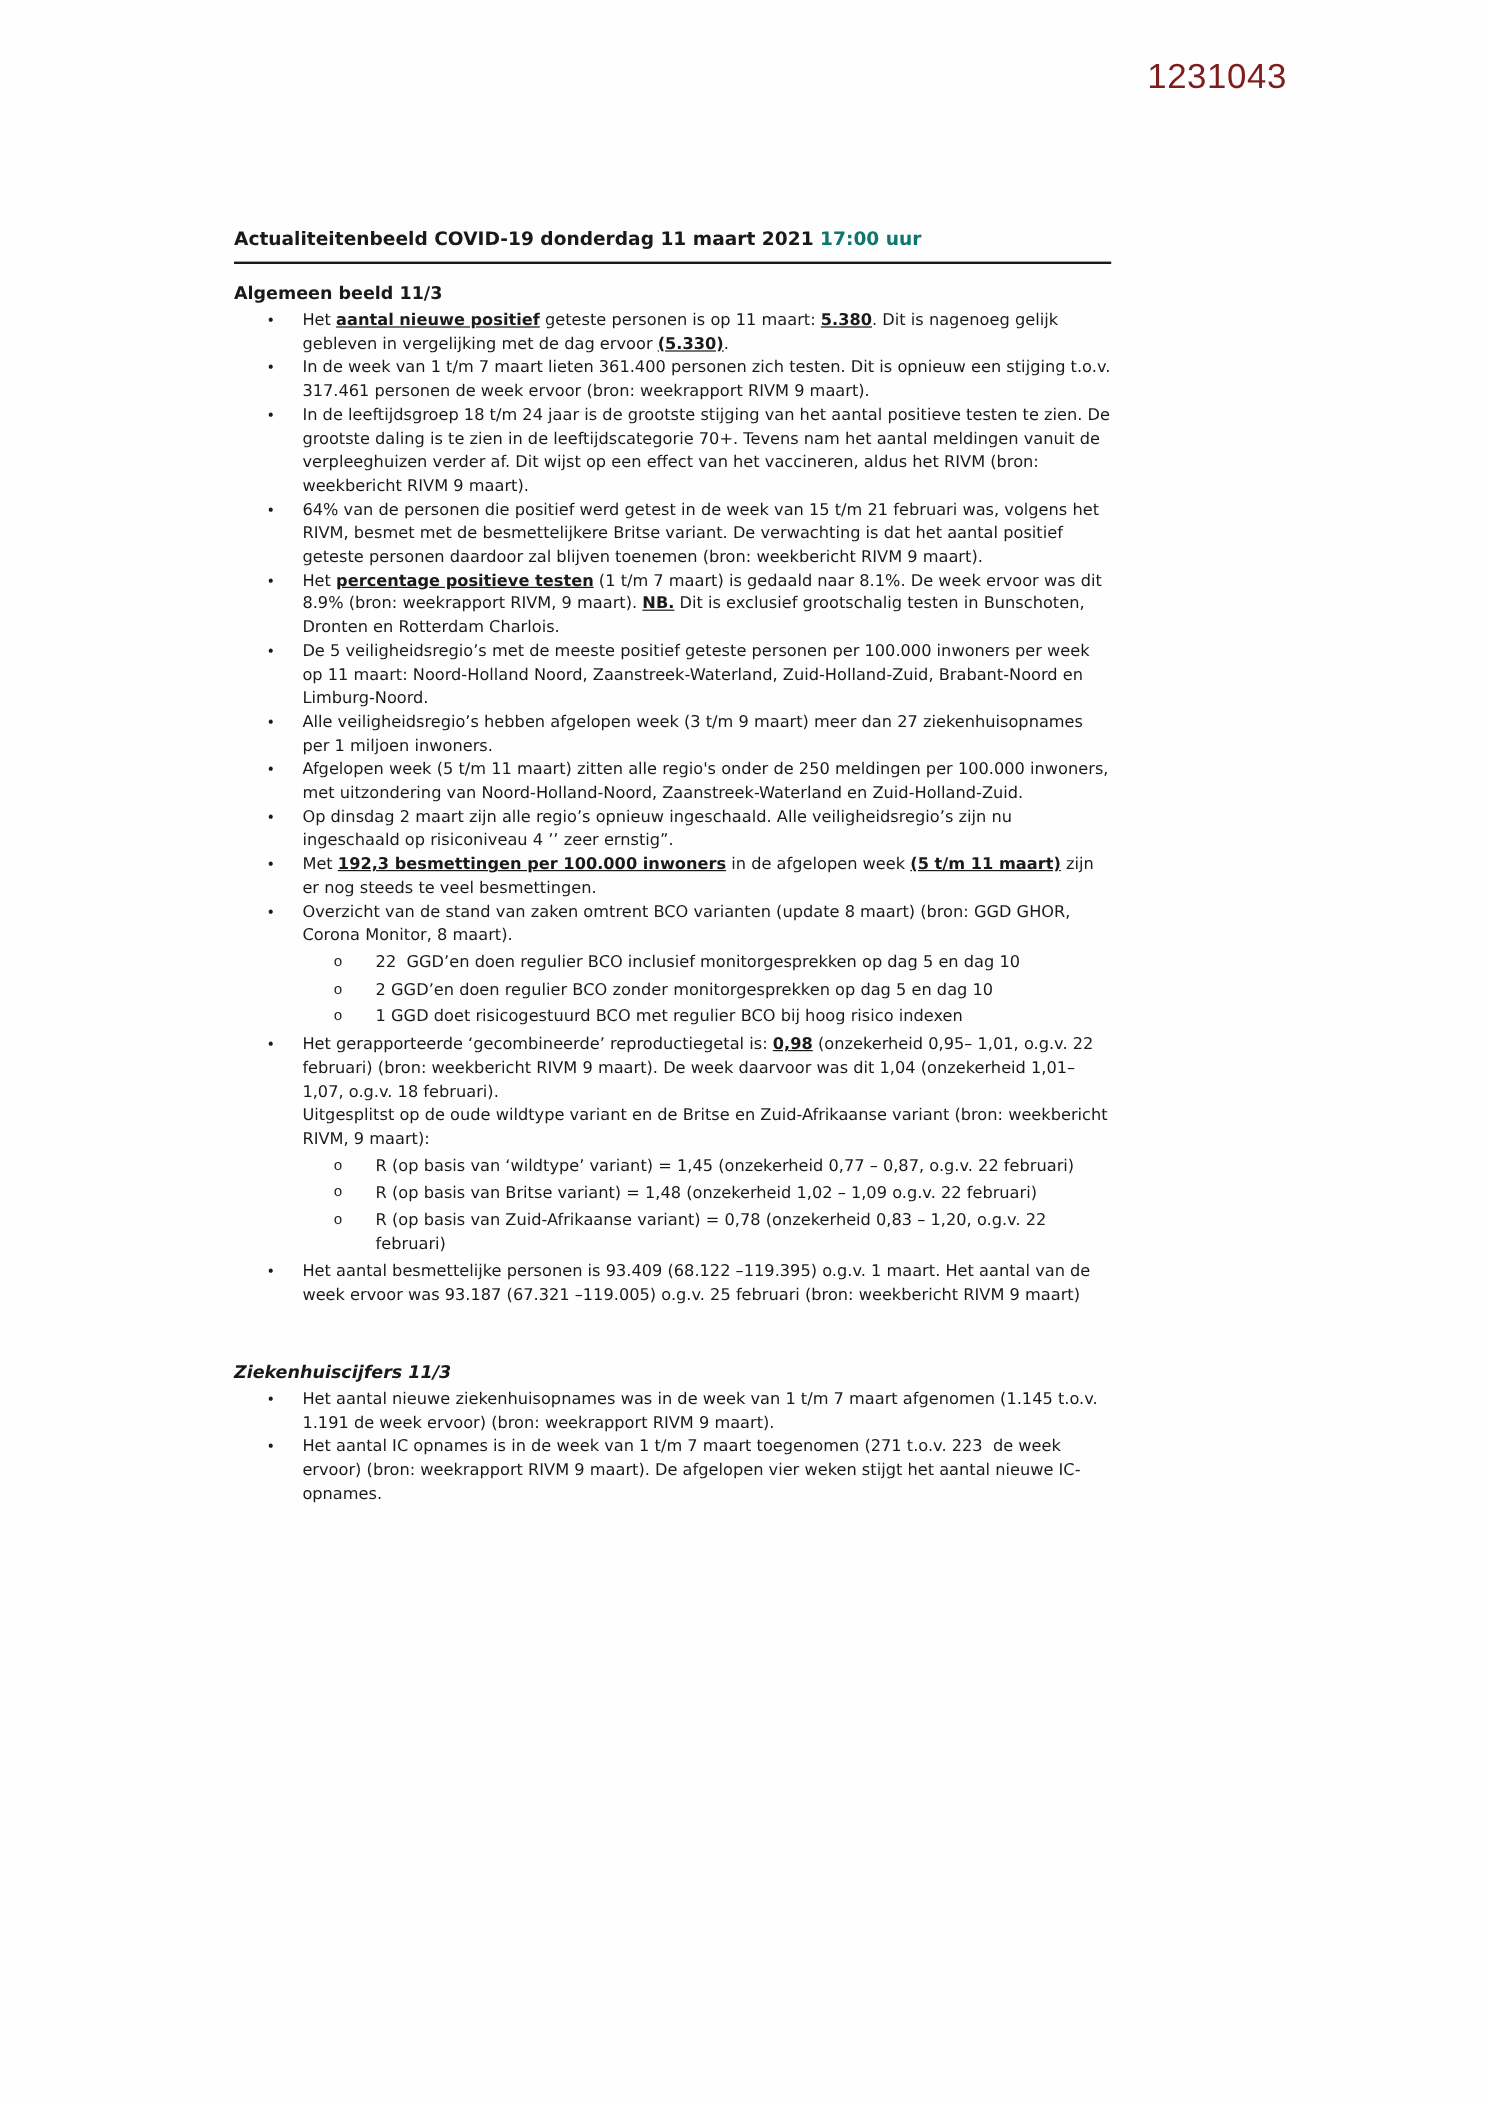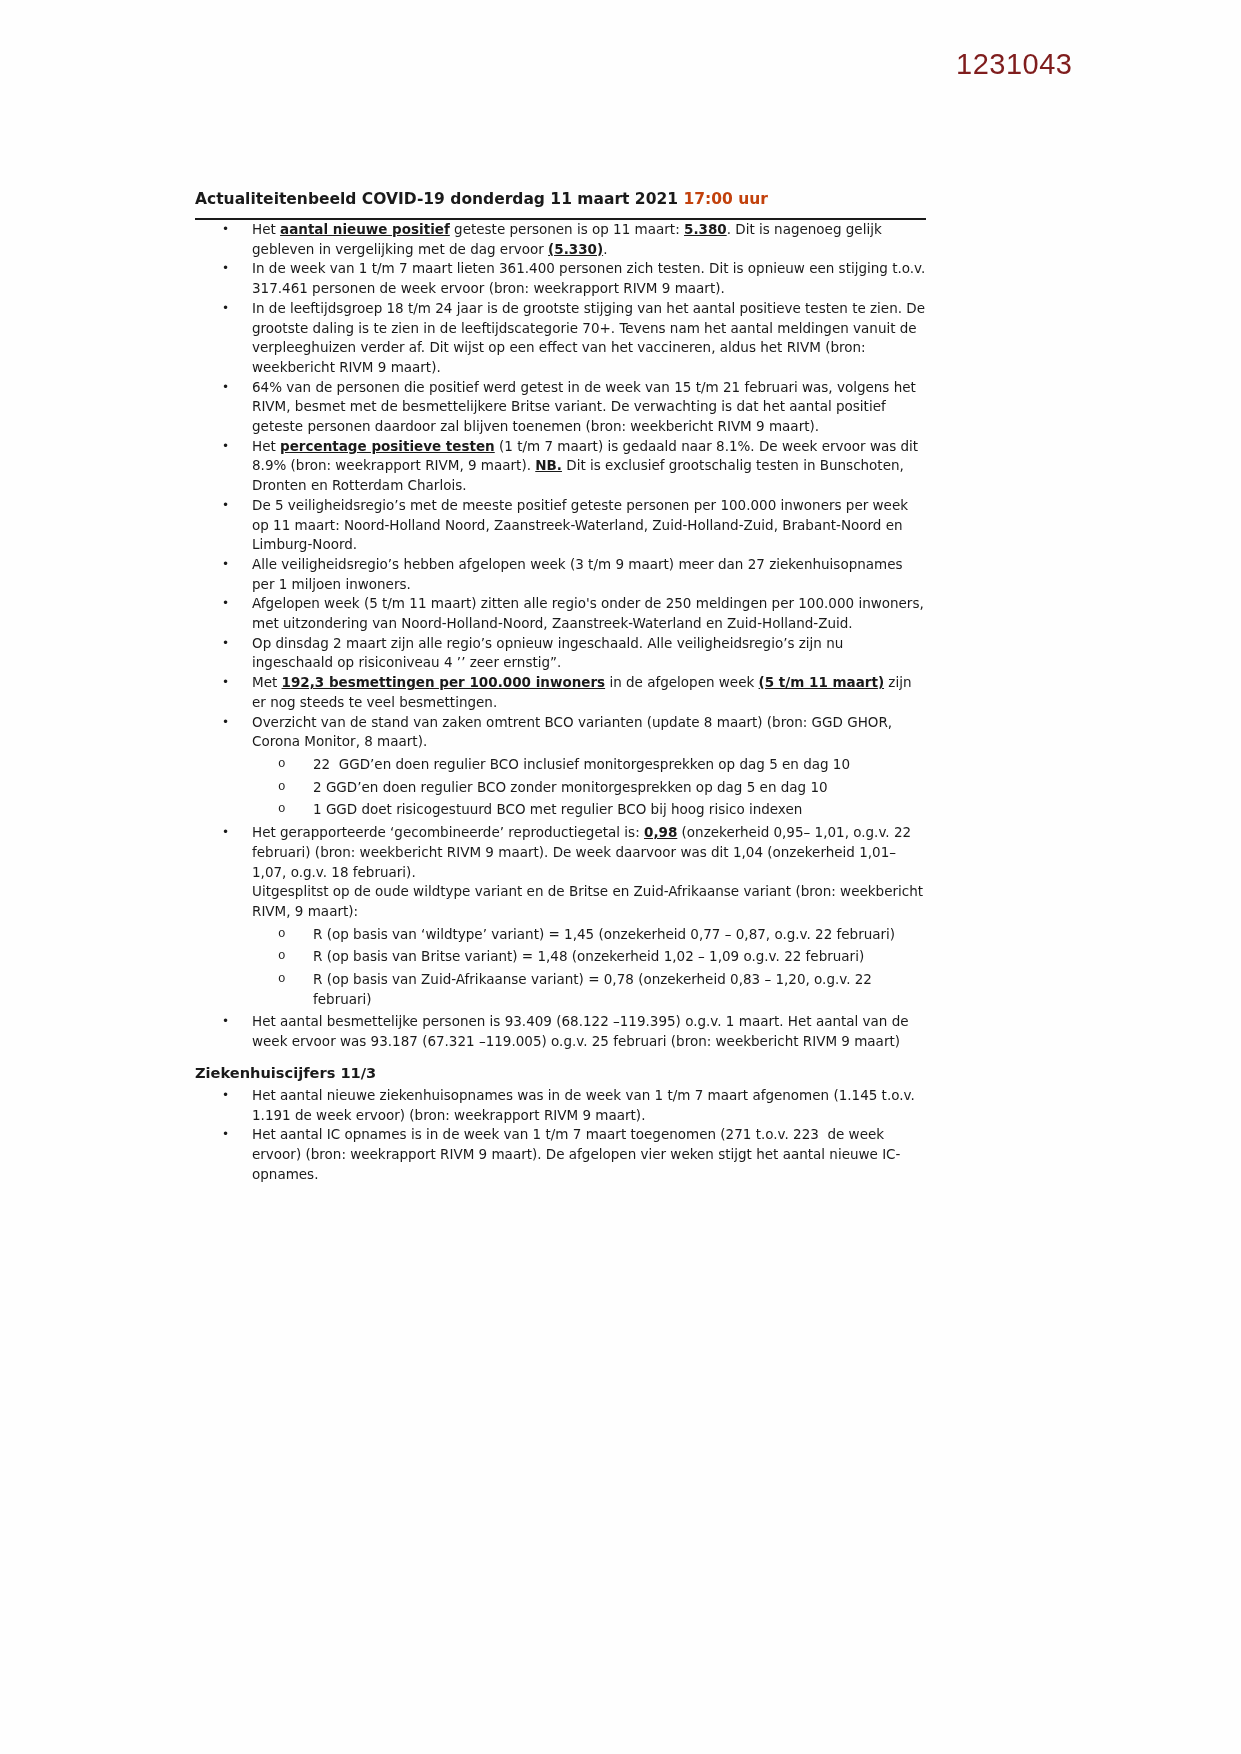--- a/index.html
+++ b/index.html
@@ -43,21 +43,21 @@
     white-space: nowrap;
   }
   .doc-title .time { color: #ee0000; }
   .section-heading {
     font-weight: bold;
     font-size: 14.6px;
     margin-top: 15px;
     margin-bottom: 3px;
     line-height: 20px;
   }
-  .section-heading.not-first { margin-top: 11px; }
+  .section-heading.not-first { margin-top: 44px; font-style: italic; }
   .li { display: flex; align-items: flex-start; }
   .li .text { flex: 1; }
   .li.bullet .marker {
     margin-left: 27px;
     width: 30px;
     flex: 0 0 30px;
     font-size: 12px;
     line-height: 19.7px;
   }
   .li.sub { margin: 3px 0; }
@@ -73,23 +73,24 @@
   b { font-weight: bold; text-decoration: underline; }
 </style>
 </head>
 <body>
 
 <div class="page" style="color: rgb(26, 26, 26);">
   <div class="page-number">1231043</div>
 
   <div class="content">
     <div class="doc-title">
-      <span>Actualiteitenbeeld COVID-19 donderdag 11 maart 2021 </span><span class="time" style="color: #c2410c;">17:00 uur</span>
+      <span>Actualiteitenbeeld COVID-19 donderdag 11 maart 2021 </span><span class="time" style="color: #0f766e;">17:00 uur</span>
     </div>
     <div id="sections">
+        <div class="section-heading">Algemeen beeld 11/3</div>
         <div class="li bullet">
           <span class="marker">•</span>
           <span class="text">Het <b>aantal nieuwe positief</b> geteste personen is op 11 maart: <b>5.380</b>. Dit is nagenoeg gelijk gebleven in vergelijking met de dag ervoor <b>(5.330)</b>.</span>
         </div>
         <div class="li bullet">
           <span class="marker">•</span>
           <span class="text">In de week van 1 t/m 7 maart lieten 361.400 personen zich testen. Dit is opnieuw een stijging t.o.v. 317.461 personen de week ervoor (bron: weekrapport RIVM 9 maart).</span>
         </div>
         <div class="li bullet">
           <span class="marker">•</span>

